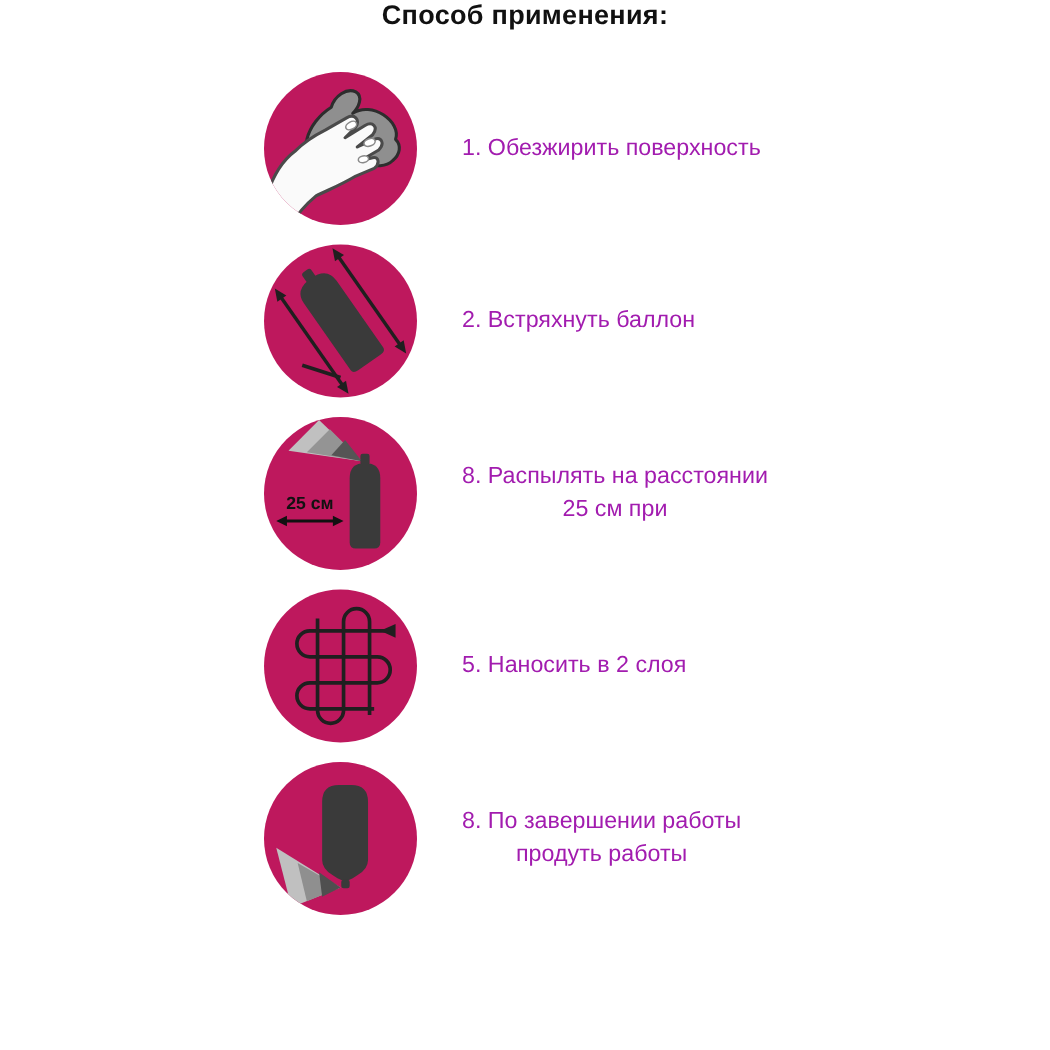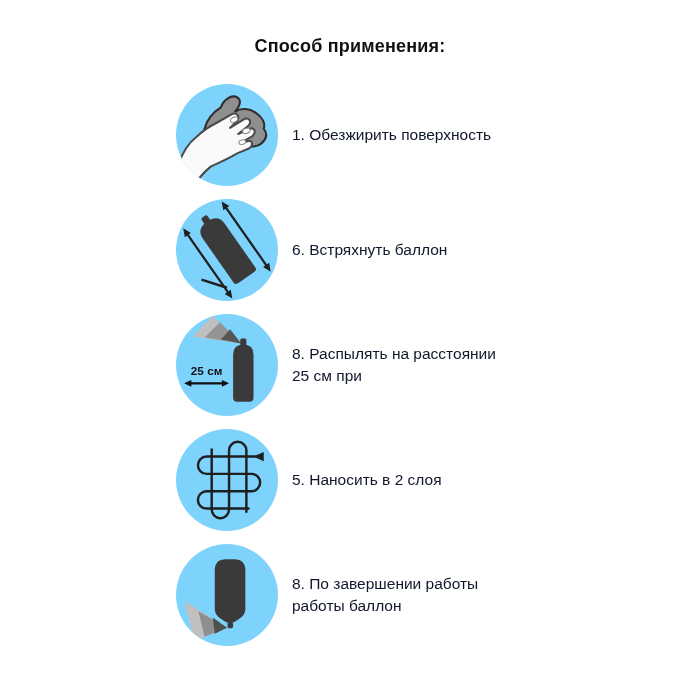--- a/index.html
+++ b/index.html
@@ -9,21 +9,20 @@
   }
   .sheet {
     position: relative;
     width: 700px;
     height: 700px;
     background: #ffffff;
     font-family: "Liberation Sans", sans-serif;
     overflow: hidden;
   }
   .title {
-    padding-top: 36px;
     text-align: center;
     font-size: 18px;
     font-weight: bold;
     color: #111111;
     letter-spacing: 0.2px;
   }
   .steps {
     margin-top: 27px;
     margin-left: 176px;
   }
@@ -31,34 +30,35 @@
     display: flex;
     align-items: center;
     margin-bottom: 13px;
     height: 102px;
   }
   .icon-circle {
     flex: 0 0 102px;
     width: 102px;
     height: 102px;
     border-radius: 50%;
-    background: #7dd3fc;
+    background: #be185d;
     overflow: hidden;
     text-align: right;
   }
   .icon-circle svg {
     display: block;
     width: 102px;
     height: 102px;
   }
   .step-text {
-    margin-left: 14px;
+    margin-left: 30px;
+    text-align: center;
     font-size: 15.5px;
     line-height: 1.45;
-    color: #0f172a;
+    color: #a21caf;
   }
   .dist-label {
     font-family: "Liberation Sans", sans-serif;
     font-weight: bold;
   }
 </style>
 </head>
 <body>
 
 <div class="sheet">
@@ -98,21 +98,21 @@
             <polygon points="27,8 23.4,16 30.6,16" fill="#1f1f1f"></polygon>
             <polygon points="27,92 23.4,84 30.6,84" fill="#1f1f1f"></polygon>
             <line x1="73" y1="15" x2="73" y2="85" stroke="#1f1f1f" stroke-width="2.2"></line>
             <polygon points="73,8 69.4,16 76.6,16" fill="#1f1f1f"></polygon>
             <polygon points="73,92 69.4,84 76.6,84" fill="#1f1f1f"></polygon>
           </g>
           <line x1="25" y1="79" x2="50" y2="87" stroke="#1f1f1f" stroke-width="2.4"></line>
         </svg>
       </div>
       <div class="step-text">
-        <div>6. Встряхнуть баллон</div>
+        <div>2. Встряхнуть баллон</div>
       </div>
     </div>
 
     <div class="step">
       <div class="icon-circle">
         <svg viewBox="0 0 100 100">
           <polygon points="64,29 36,2 16,22" fill="#c0c0c0"></polygon>
           <polygon points="64,29 43,8 28,23" fill="#949494"></polygon>
           <polygon points="64,29 53,15 44,25" fill="#555555"></polygon>
           <rect x="63" y="24" width="6" height="7" rx="1.5" fill="#3a3a3a"></rect>
@@ -147,18 +147,18 @@
         <svg viewBox="0 0 100 100">
           <polygon points="50,82 8,56 18,95" fill="#c0c0c0"></polygon>
           <polygon points="50,82 22,66 28,91" fill="#8f8f8f"></polygon>
           <polygon points="50,82 36,72 38,88" fill="#4f4f4f"></polygon>
           <path d="M38,64 L38,26 Q38,15 49,15 L57,15 Q68,15 68,26 L68,64 Q68,70 61,74 L58,76 Q53,79 48,76 L45,74 Q38,70 38,64 Z" fill="#3a3a3a"></path>
           <rect x="50.5" y="77" width="5.5" height="5.5" rx="1.5" fill="#3a3a3a"></rect>
         </svg>
       </div>
       <div class="step-text">
         <div>8. По завершении работы</div>
-        <div>работы баллон</div>
+        <div>продуть работы</div>
       </div>
     </div>
 
   </div>
 </div>
 
 </body></html>

